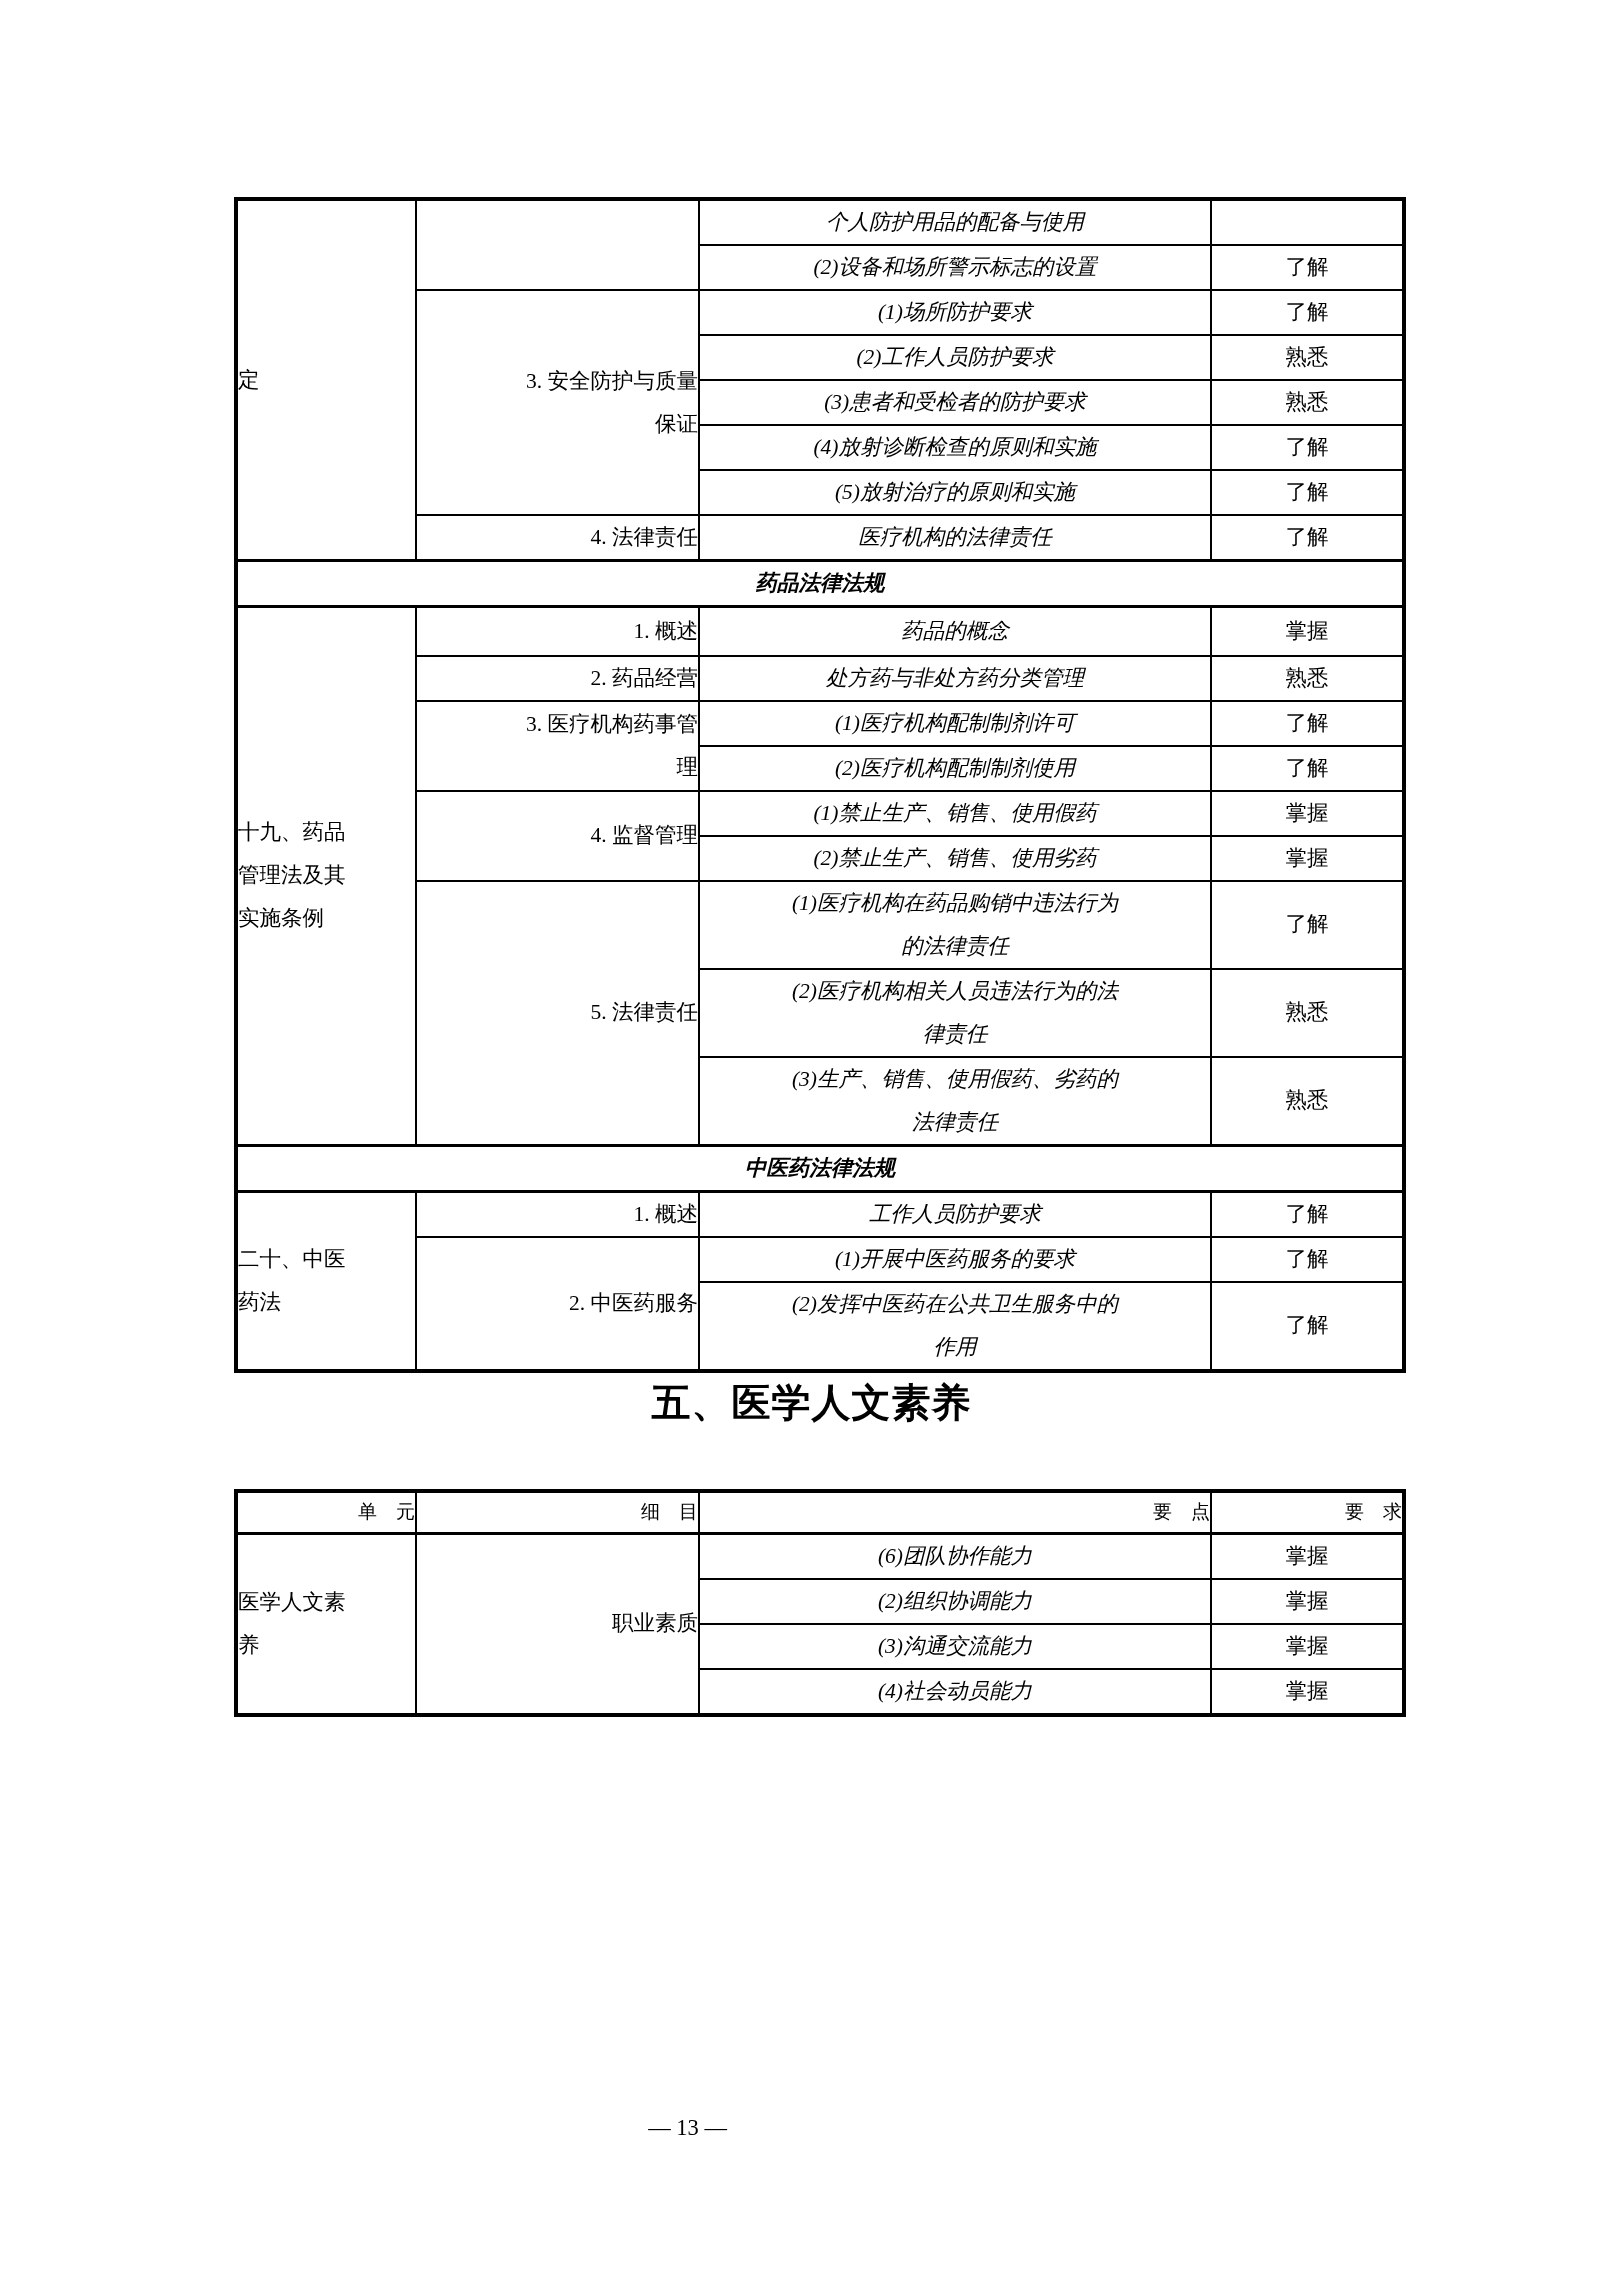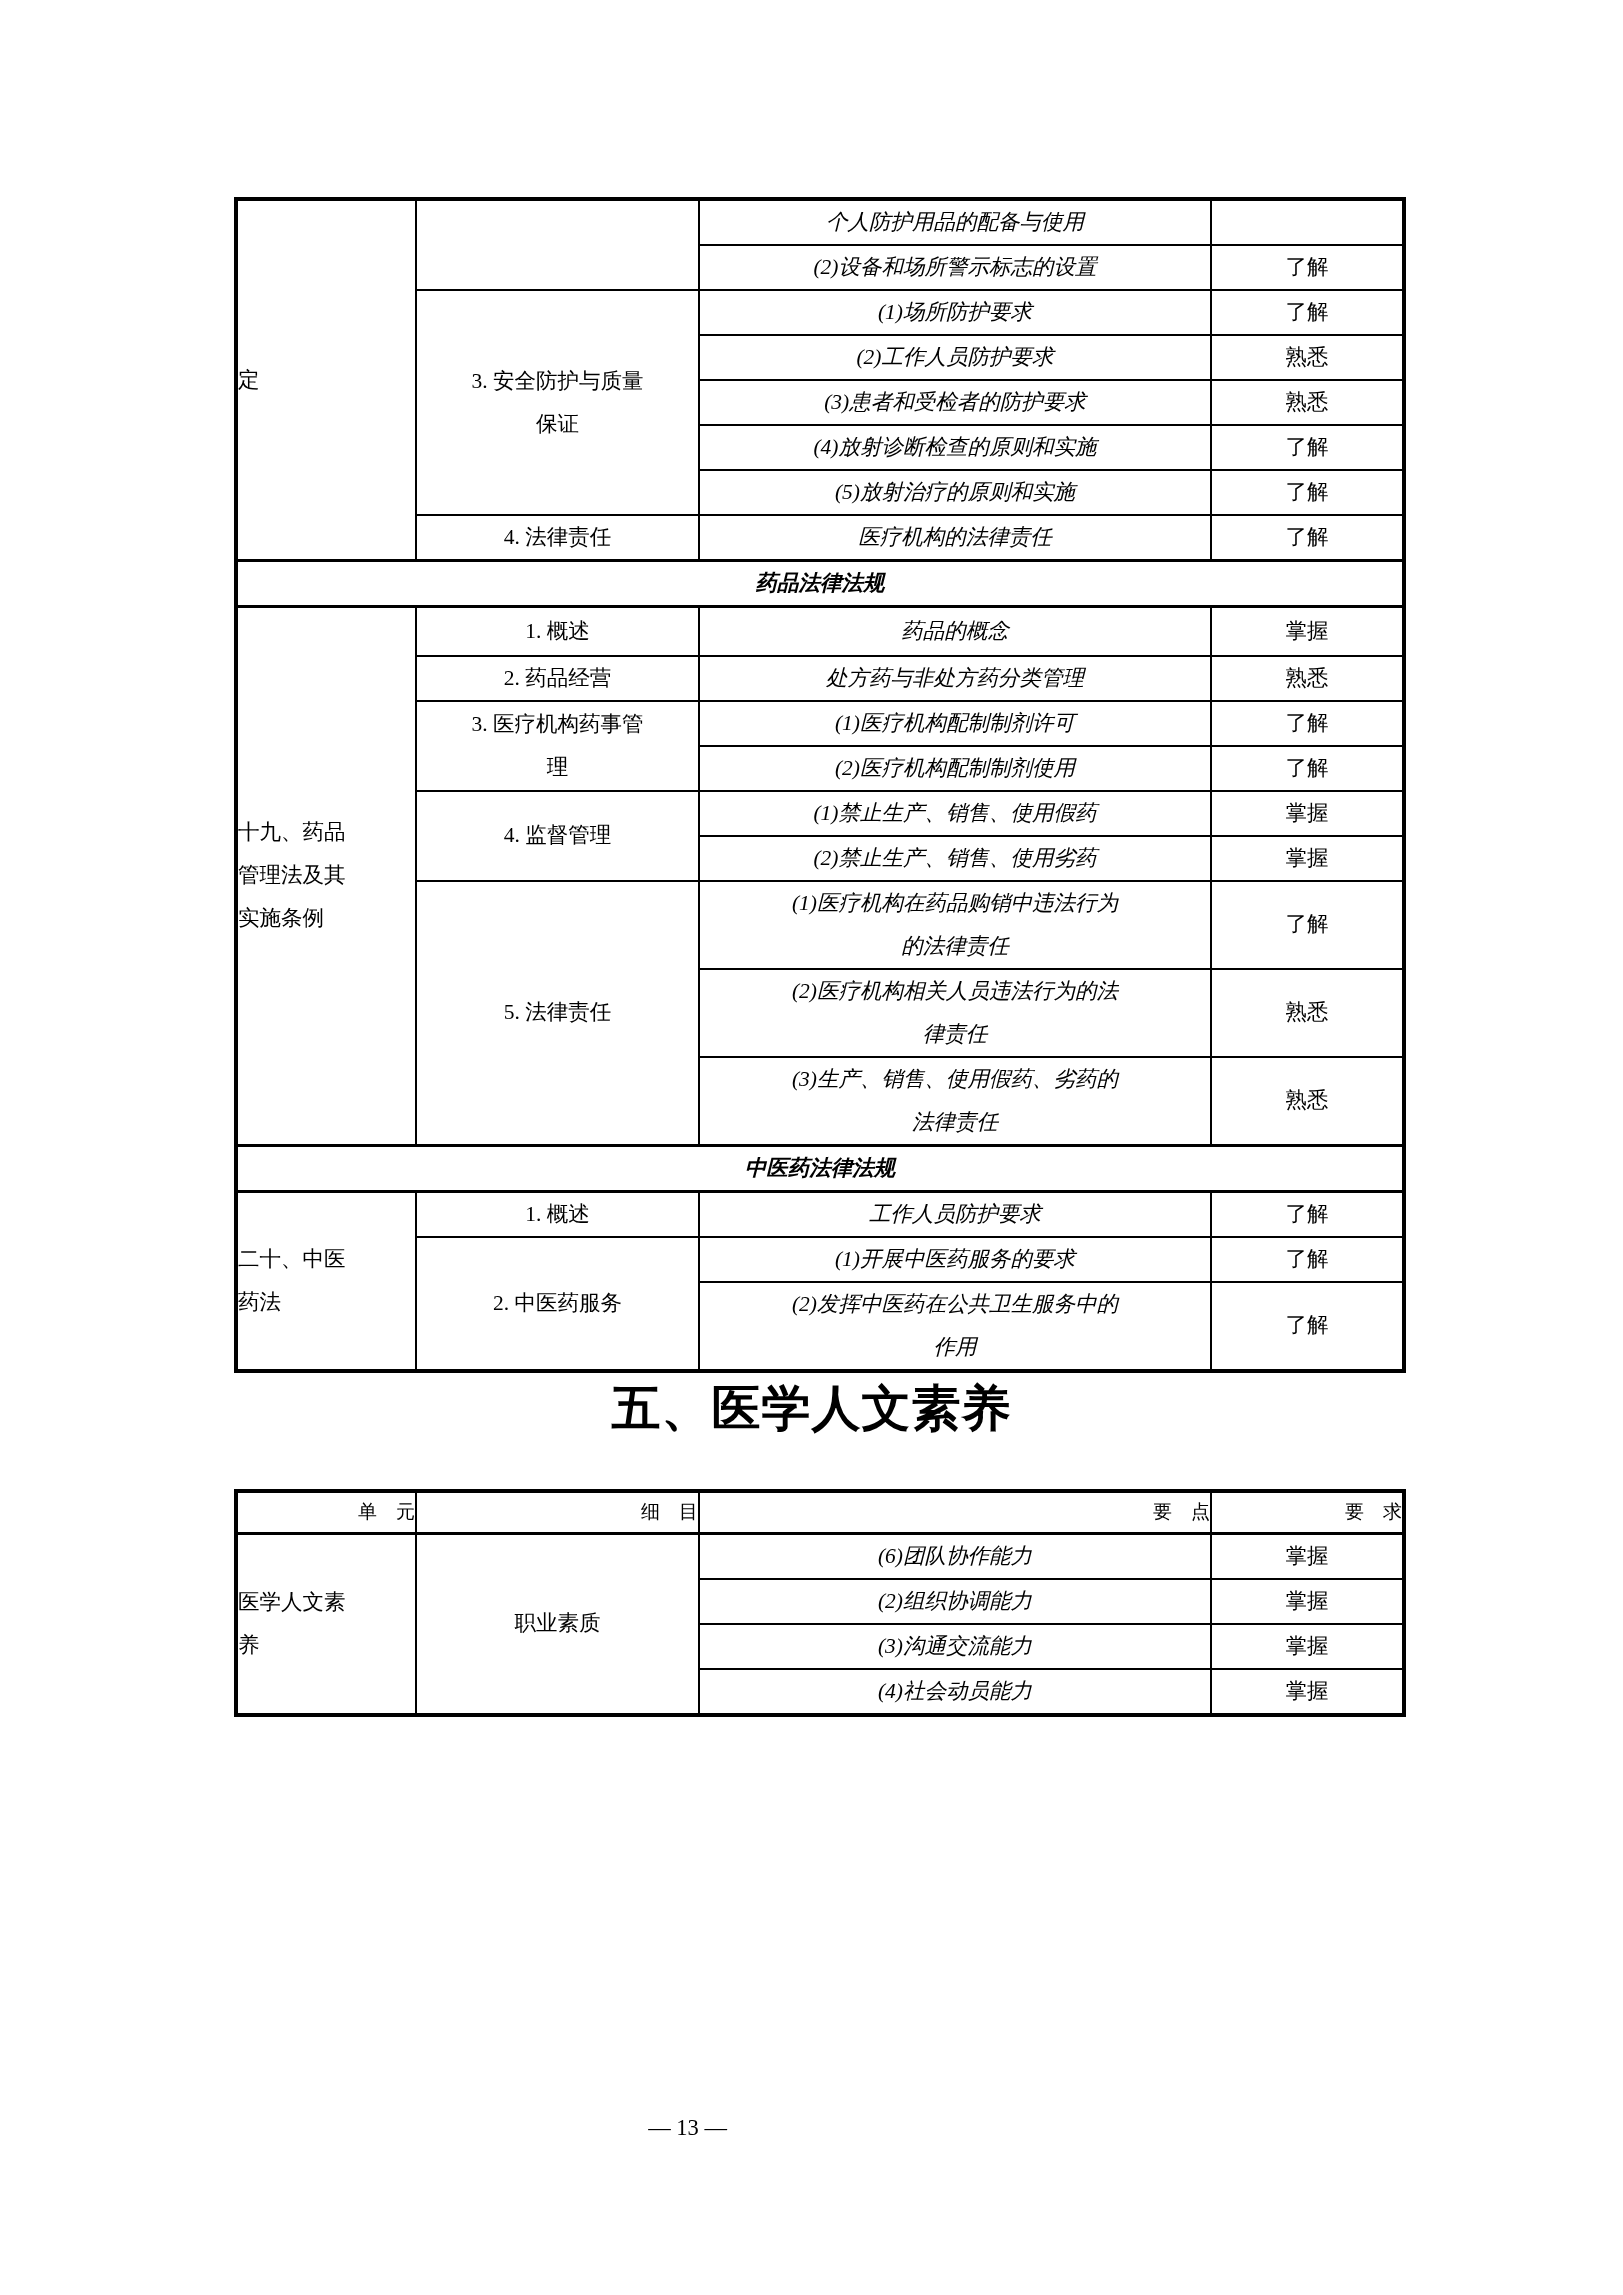--- a/index.html
+++ b/index.html
@@ -12,33 +12,33 @@
     border:4.1px solid #000; background:#fff;
   }
   #t1 { top:197px; width:1167px; }
   #t2 { top:1489px; width:1167px; }
   col.w1{width:180px} col.w2{width:283px} col.w3{width:512px} col.w4{width:193px}
   .tbl td, .tbl th {
     border:2px solid #000; font-size:21.5px; line-height:2;
     white-space:pre-line; vertical-align:middle; padding:0; overflow:hidden;
   }
   .c-unit   { padding-left:8.2px; text-align:left; }
-  .c-detail { padding-left:13.3px; text-align:center; }
+  .c-detail { padding-left:13.3px; text-align:right; }
   .c-point  { padding-left:6.1px; text-align:center;font-style:italic; }
   .c-req    { text-align:center;font-family:Liberation Serif, serif; }
   .v-top    { vertical-align:top; padding-top:1px; }
   .sect td  { border-top:3.1px solid #000; border-bottom:3.1px solid #000; font-weight:bold; }
   #t2 th    { border-bottom:3.1px solid #000; font-weight:normal; font-size:19px; text-align:right; }
   
   .h86{height:44px} .h78{height:40px} .h95{height:49px} .h85{height:43px}
   .h88{height:45px} .h167{height:85px} .h170{height:87px} .h84{height:43px}
   .h87{height:44px} .h172{height:88px} .h82{height:42px}
   .heading {
     position:absolute; top:1376px; left:0; width:1623px; text-align:center;
-    font-size:49px; font-weight:bold; letter-spacing:1px;
+    font-size:39px; font-weight:bold; letter-spacing:1px;
   }
   .footer {
     position:absolute; top:2115px; left:0; width:1375px; text-align:center; font-size:22.5px;
   }
 </style>
 </head>
 <body>
 
 <div class="page">
 

